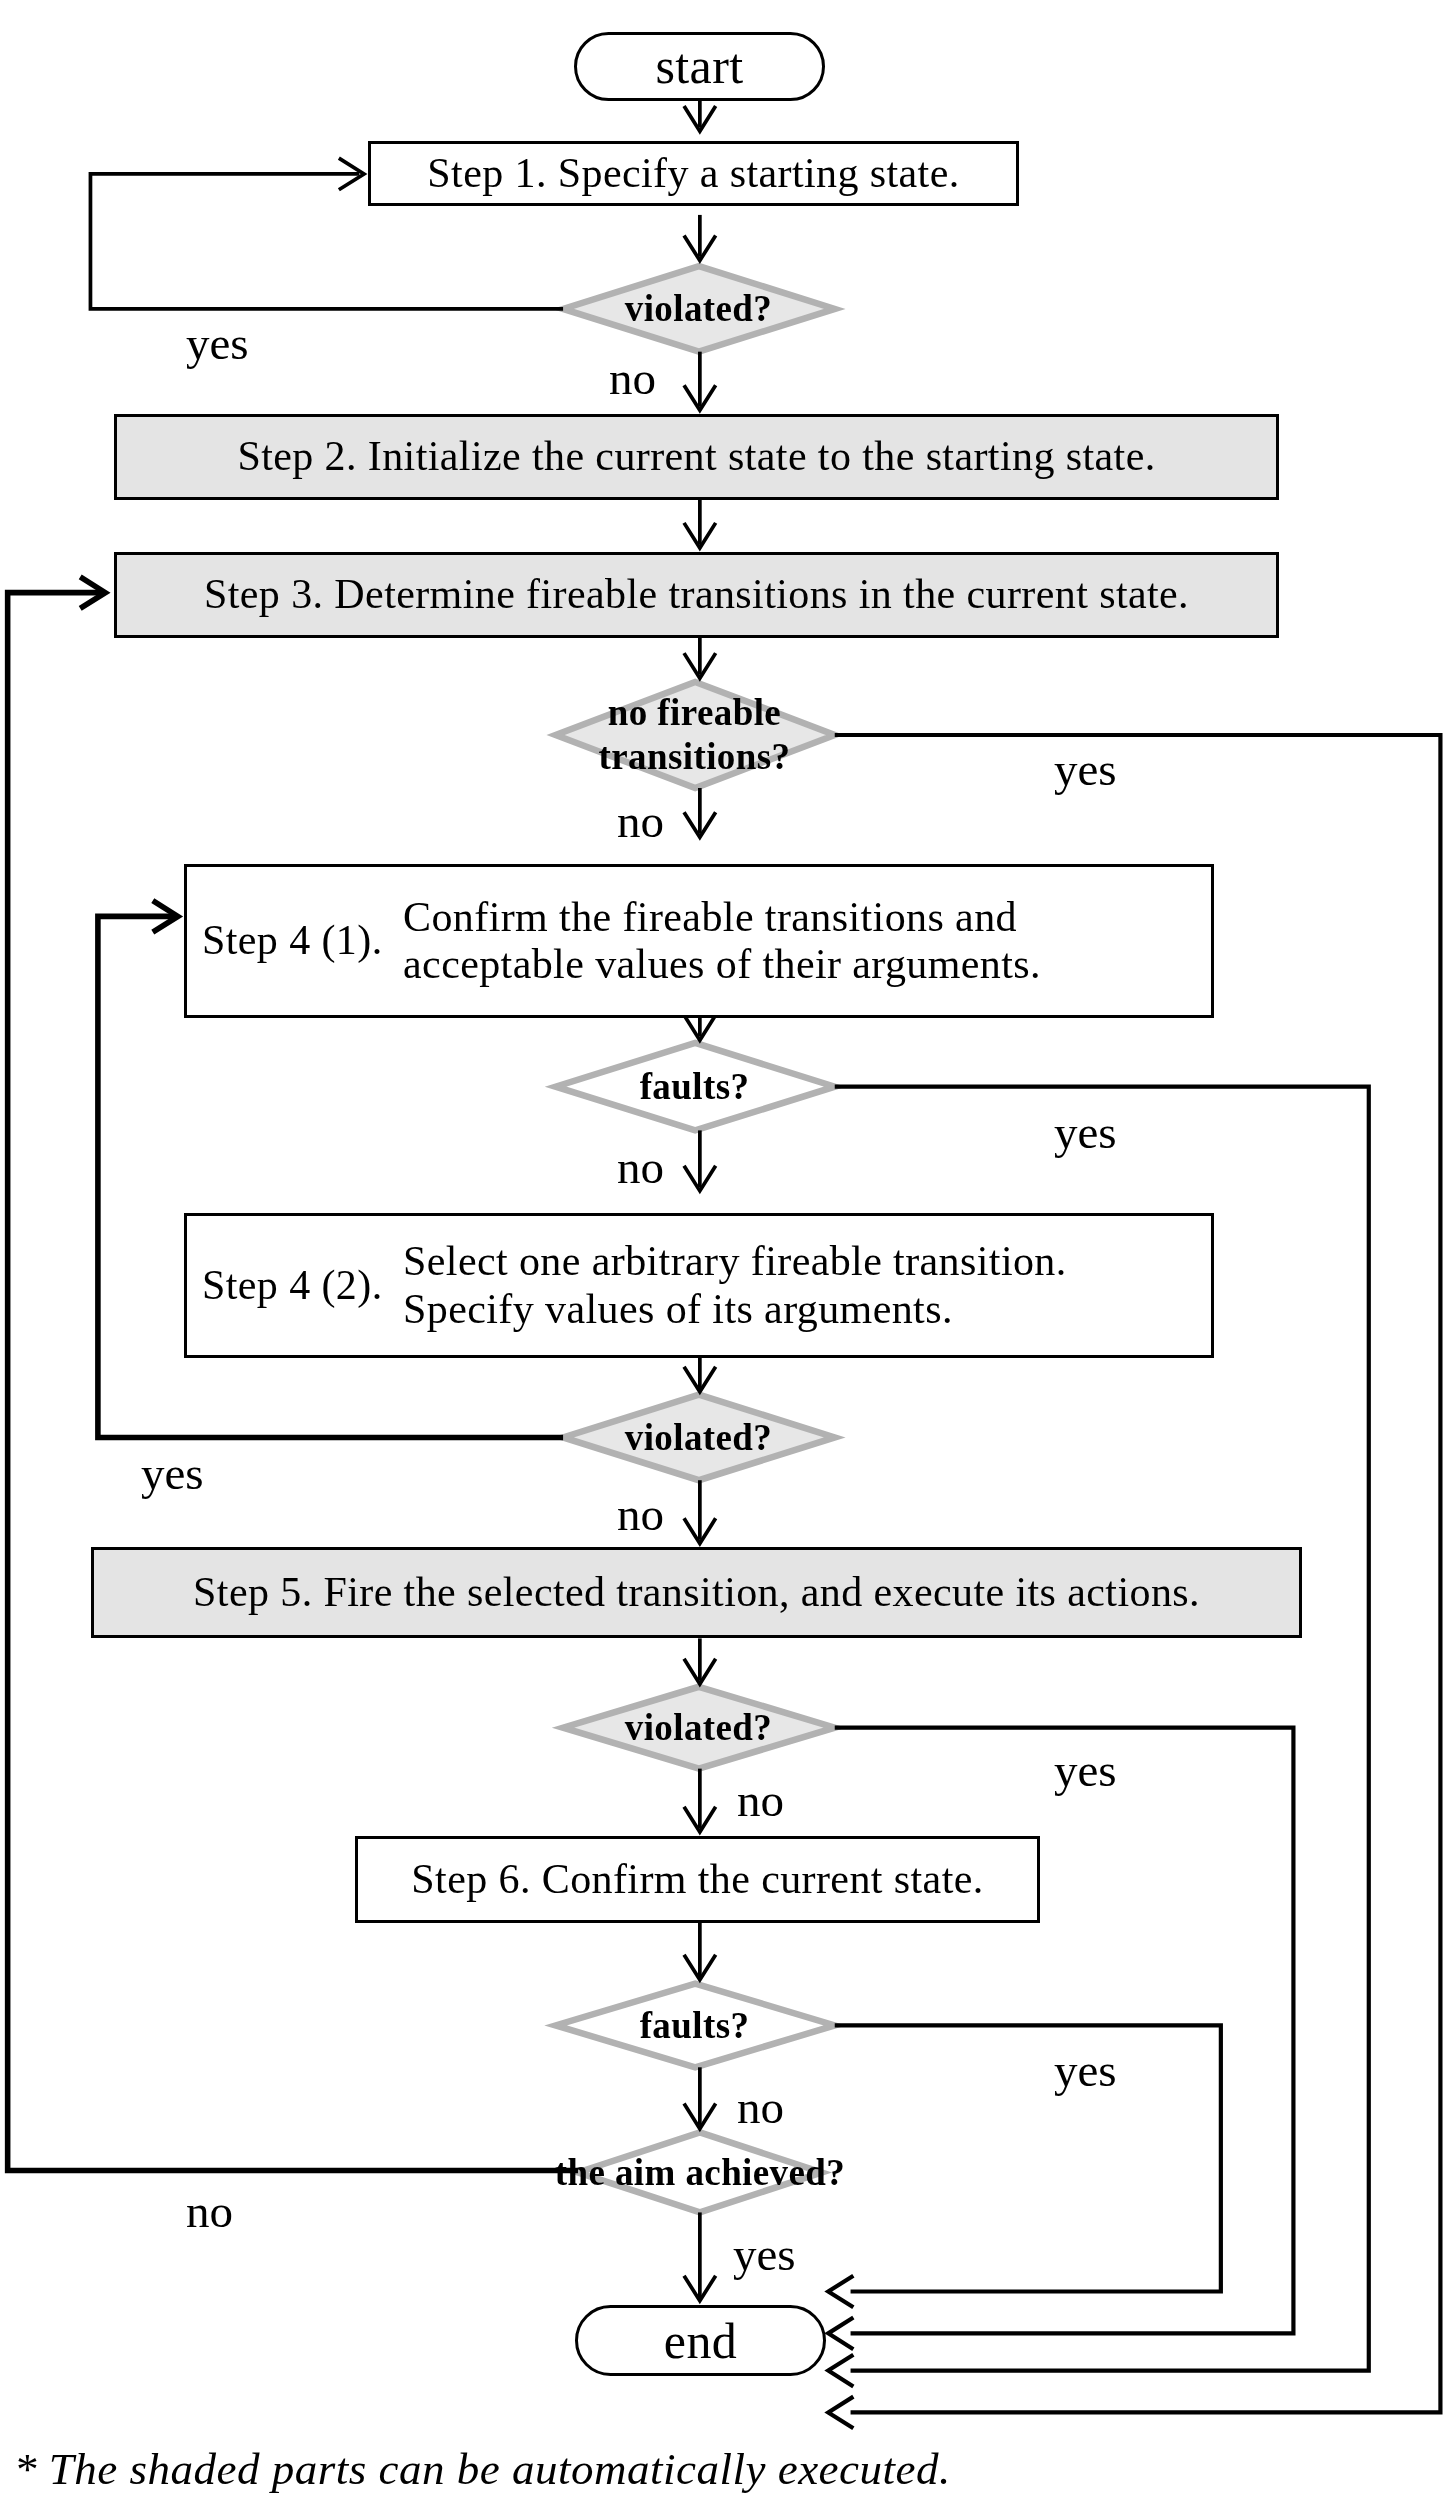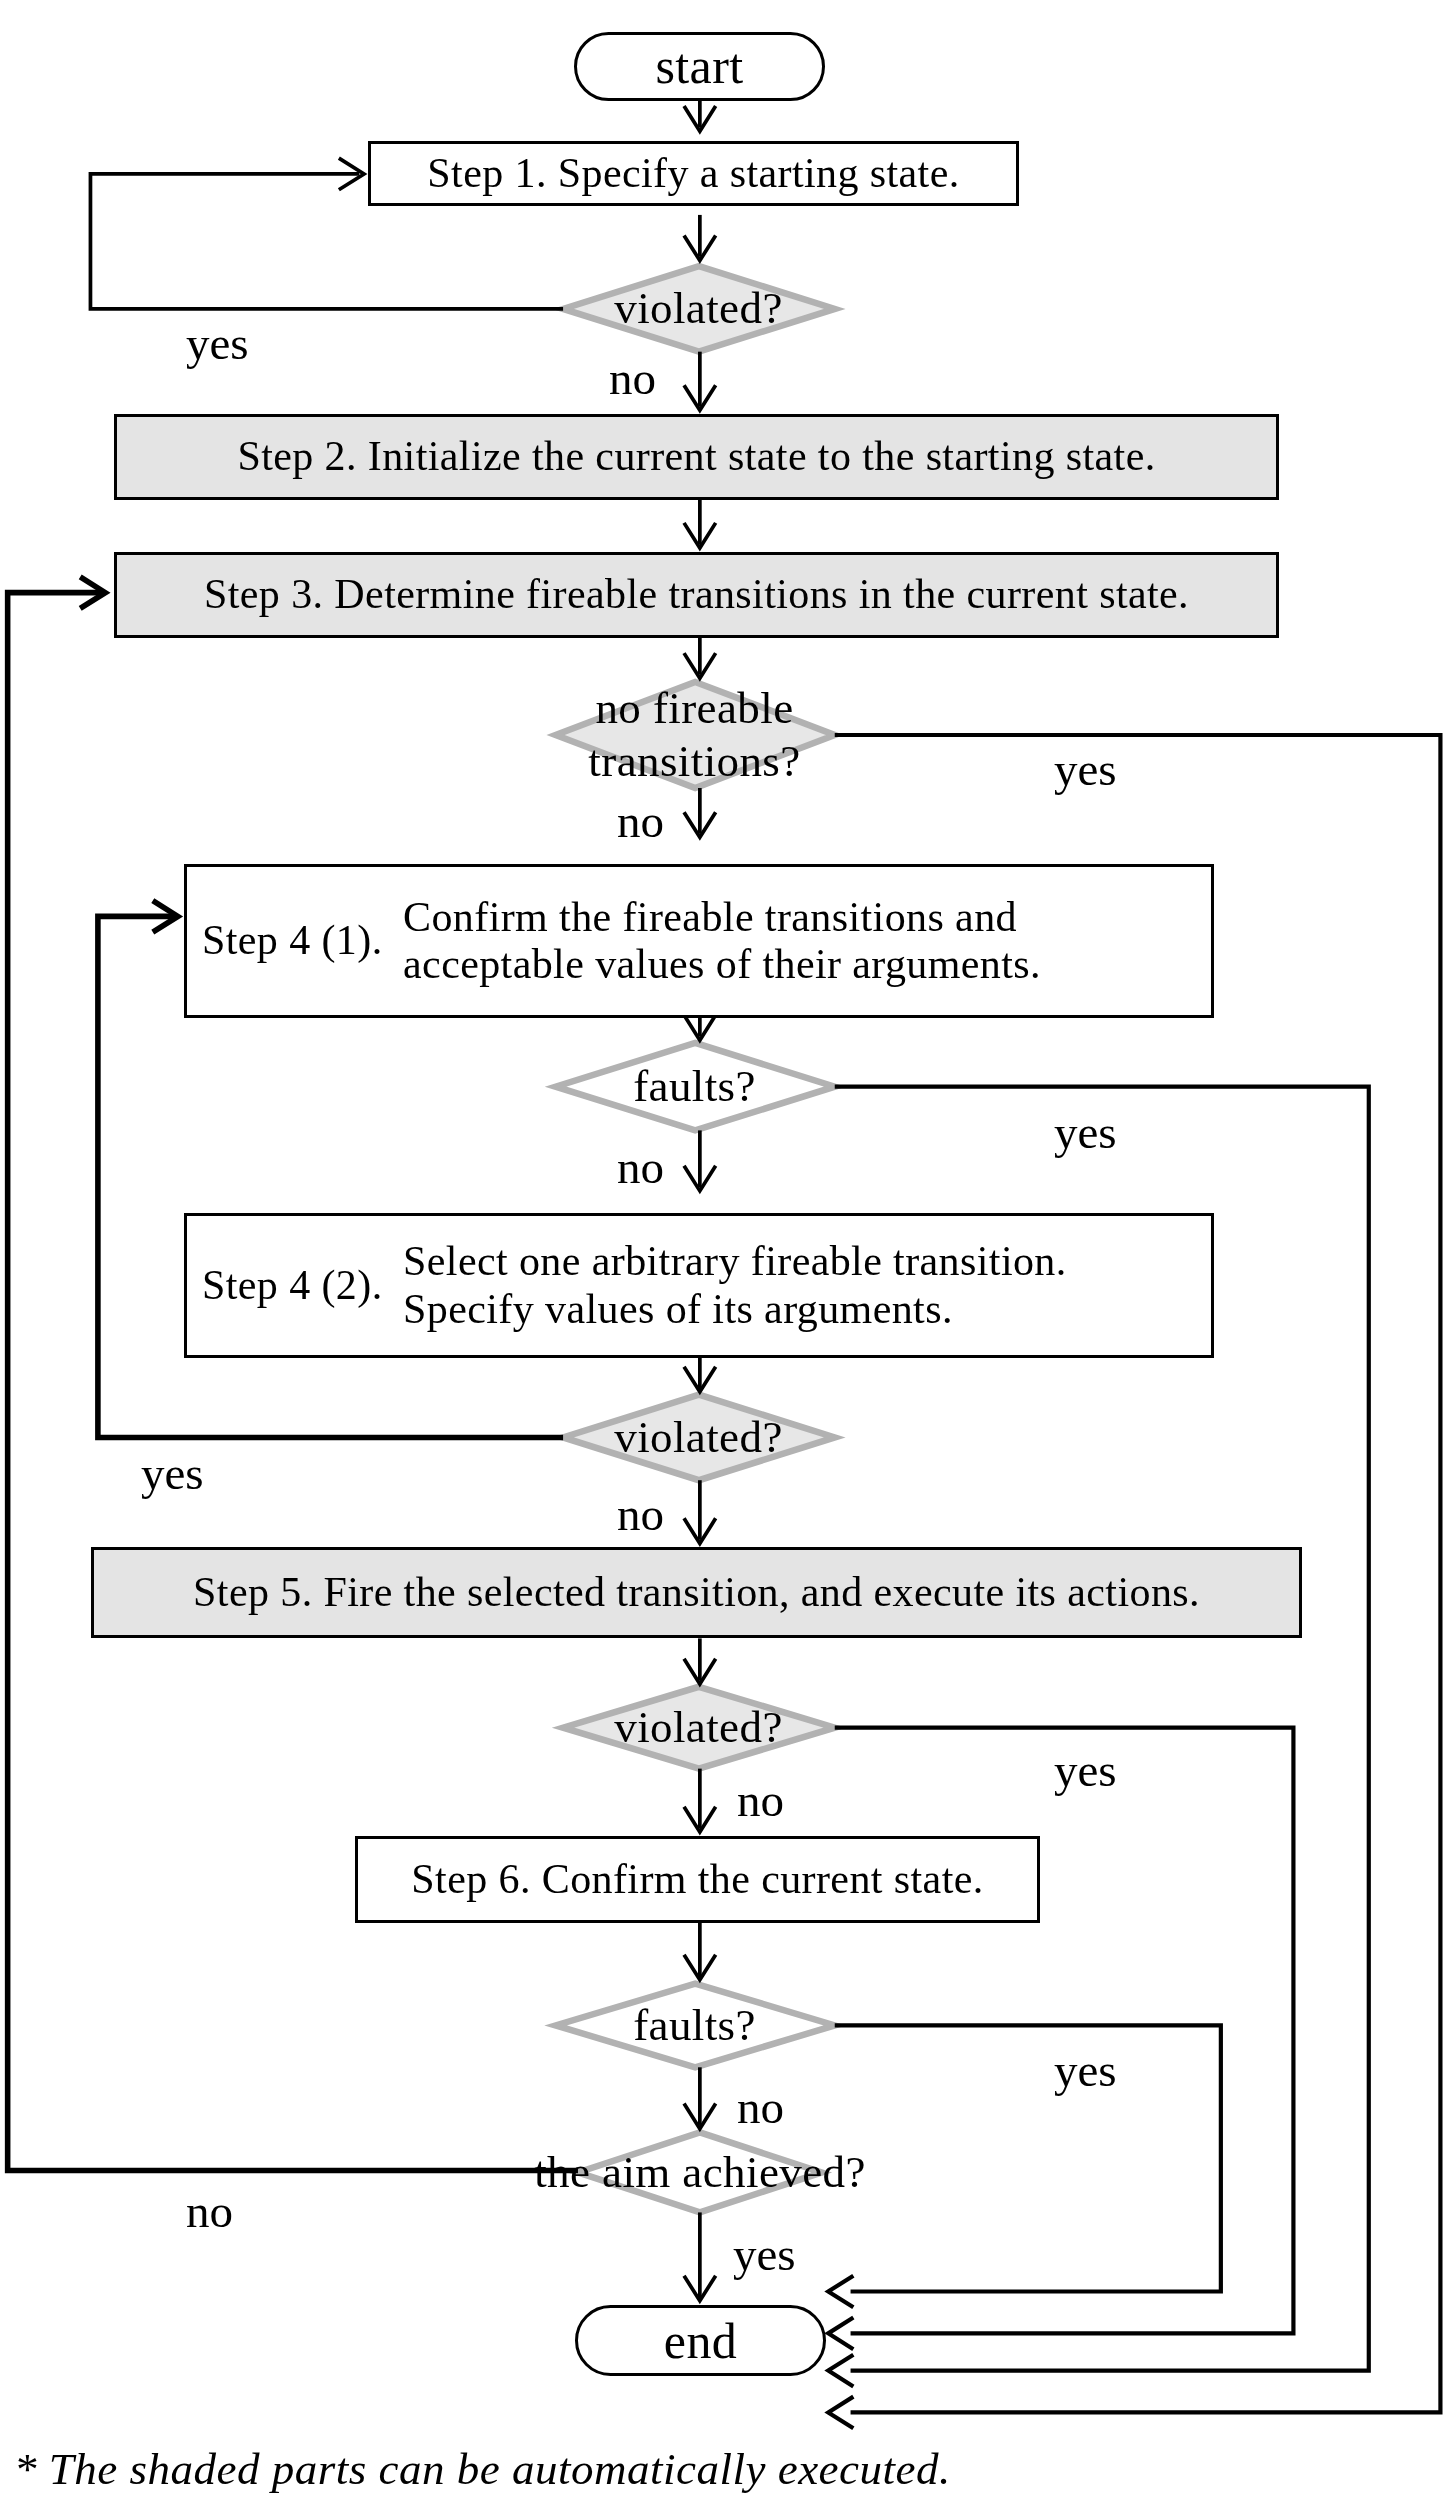--- a/index.html
+++ b/index.html
@@ -14,21 +14,21 @@
     display:flex;align-items:center;justify-content:center;text-align:center;
     font-size:42px;letter-spacing:0.4px;line-height:1.12;z-index:2;
   }
   .shaded{background:#e4e4e4;}
   .terminal{border-radius:37px;font-size:50px;}
   .step4{justify-content:flex-start;text-align:left;padding-left:15px;}
   .step4 .prefix{margin-right:20.5px;white-space:nowrap;}
   .step4 .lines{display:flex;flex-direction:column;align-items:flex-start;}
   .step4 .lines span{white-space:nowrap;}
   .dlabel{
-    position:absolute;z-index:3;font-weight:normal;font-size:45px;line-height:1.18;
+    position:absolute;z-index:3;font-weight:bold;font-size:37px;line-height:1.18;
     display:flex;flex-direction:column;align-items:center;justify-content:center;
     text-align:center;white-space:nowrap;letter-spacing:0.4px;
   }
   .edge-label{position:absolute;z-index:3;font-size:47px;line-height:1;}
   .note{position:absolute;z-index:3;font-style:italic;font-size:45px;letter-spacing:0.5px;}
 </style>
 </head>
 <body>
 
 <div class="canvas">

